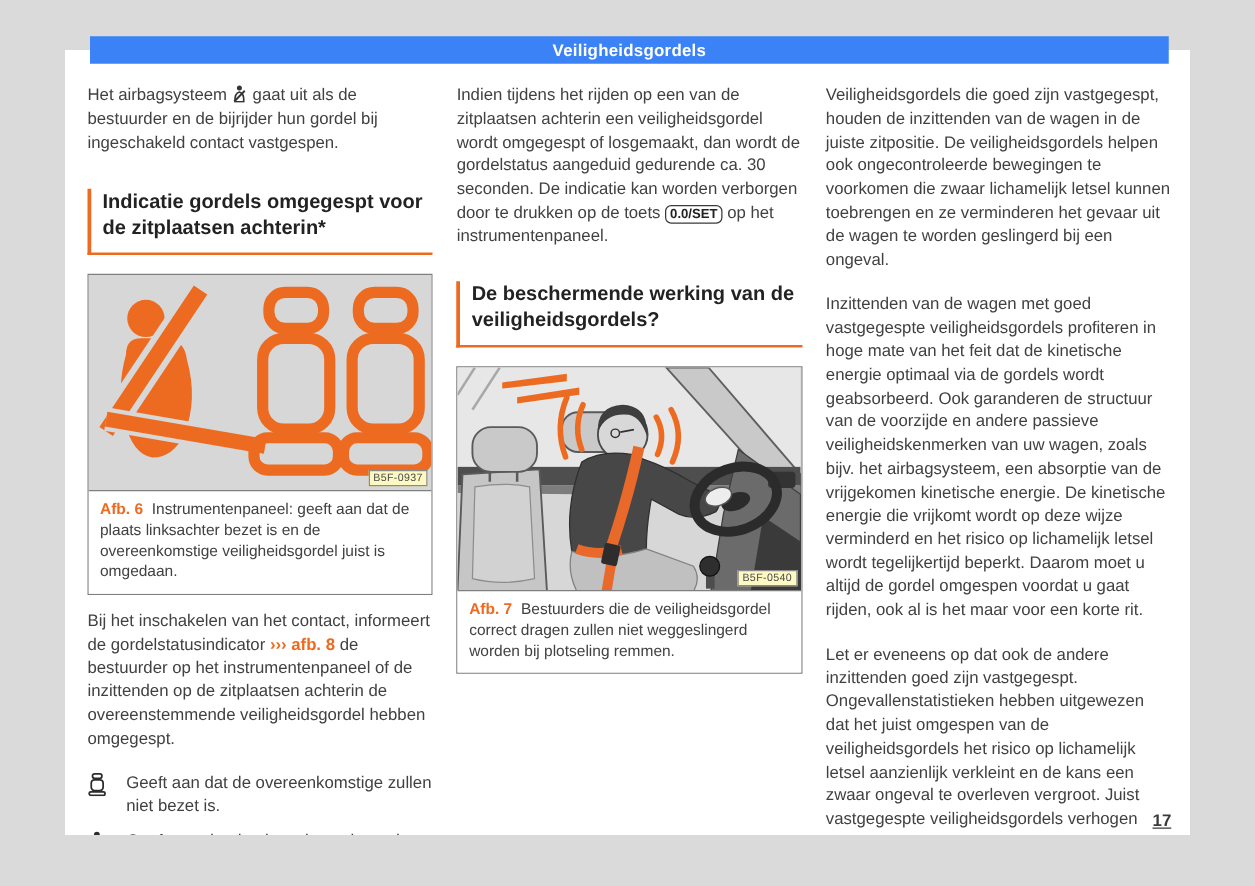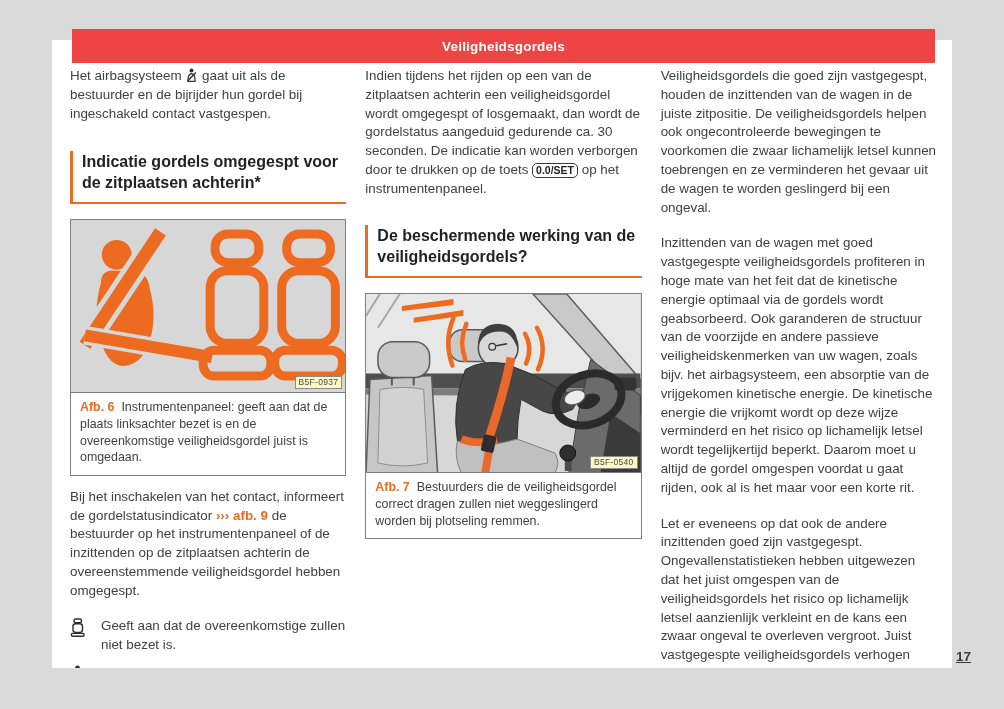--- a/index.html
+++ b/index.html
@@ -8,22 +8,22 @@
     background:#dadada;
     font-family:"Liberation Sans","DejaVu Sans",sans-serif;
     position:relative;overflow:hidden;
     -webkit-font-smoothing:antialiased;
   }
   .page{
     position:absolute;left:52px;top:40px;width:900px;height:628px;
     background:#ffffff;
   }
   .header-bar{
-    position:absolute;left:20px;right:17px;top:-11px;height:34px;
-    background:#ef4444;color:#ffffff;
+    position:absolute;left:20px;right:17px;top:-11px;height:22px;
+    background:#3b82f6;color:#ffffff;
     display:flex;align-items:center;justify-content:center;
     font-size:13.5px;font-weight:bold;letter-spacing:.2px;
   }
   .columns{
     position:absolute;left:0;top:0;right:0;bottom:0;
     padding:27px 15px 0 18px;
     display:grid;grid-template-columns:repeat(3,1fr);gap:19px;
     box-sizing:border-box;overflow:hidden;
   }
   .col{min-width:0;}
@@ -59,21 +59,21 @@
   }
   .inline-icon{display:inline-block;vertical-align:-2px;line-height:0;margin:0 1px;}
   .legend{margin-top:3px;}
   .legend-item{
     display:flex;gap:13px;margin-bottom:9px;
     font-size:13.4px;line-height:18.8px;color:#414141;
   }
   .legend-icon{flex:0 0 18px;padding-top:1px;line-height:0;}
   .p-last{position:relative;}
   .pagenum{
-    position:absolute;left:956px;top:649px;
+    position:absolute;left:922px;top:649px;
     font-size:13.5px;font-weight:bold;color:#3a3a3a;text-decoration:underline;
   }
 </style>
 </head>
 <body>
 
 <div class="page">
 
   <div class="header-bar">
     <span>Veiligheidsgordels</span>
@@ -119,21 +119,21 @@
             </g>
           </svg>
           <span class="figcode">B5F-0937</span>
         </div>
         <figcaption>
           <span class="figlabel">Afb. 6</span><span>Instrumentenpaneel: geeft aan dat de plaats linksachter bezet is en de overeenkomstige veiligheidsgordel juist is omgedaan.</span>
         </figcaption>
       </figure>
 
       <p class="body">
-        <span>Bij het inschakelen van het contact, informeert de gordelstatusindicator </span><span class="ref">››› afb. 9</span><span> de bestuurder op het instrumentenpaneel of de inzittenden op de zitplaatsen achterin de overeenstemmende veiligheidsgordel hebben omgegespt.</span>
+        <span>Bij het inschakelen van het contact, informeert de gordelstatusindicator </span><span class="ref">››› afb. 8</span><span> de bestuurder op het instrumentenpaneel of de inzittenden op de zitplaatsen achterin de overeenstemmende veiligheidsgordel hebben omgegespt.</span>
       </p>
 
       <div class="legend">
         <div class="legend-item">
           <span class="legend-icon">
             <svg width="15" height="19" viewBox="0 0 15 19">
                 <g fill="none" stroke="#2c2c2c" stroke-width="1.4" stroke-linejoin="round">
                   <rect x="4" y="1" width="7.5" height="3.6" rx="1.6"></rect>
                   <rect x="3" y="5.8" width="9.5" height="8.6" rx="2.6"></rect>
                   <rect x="1.4" y="15.4" width="12.6" height="2.8" rx="1.3"></rect>

